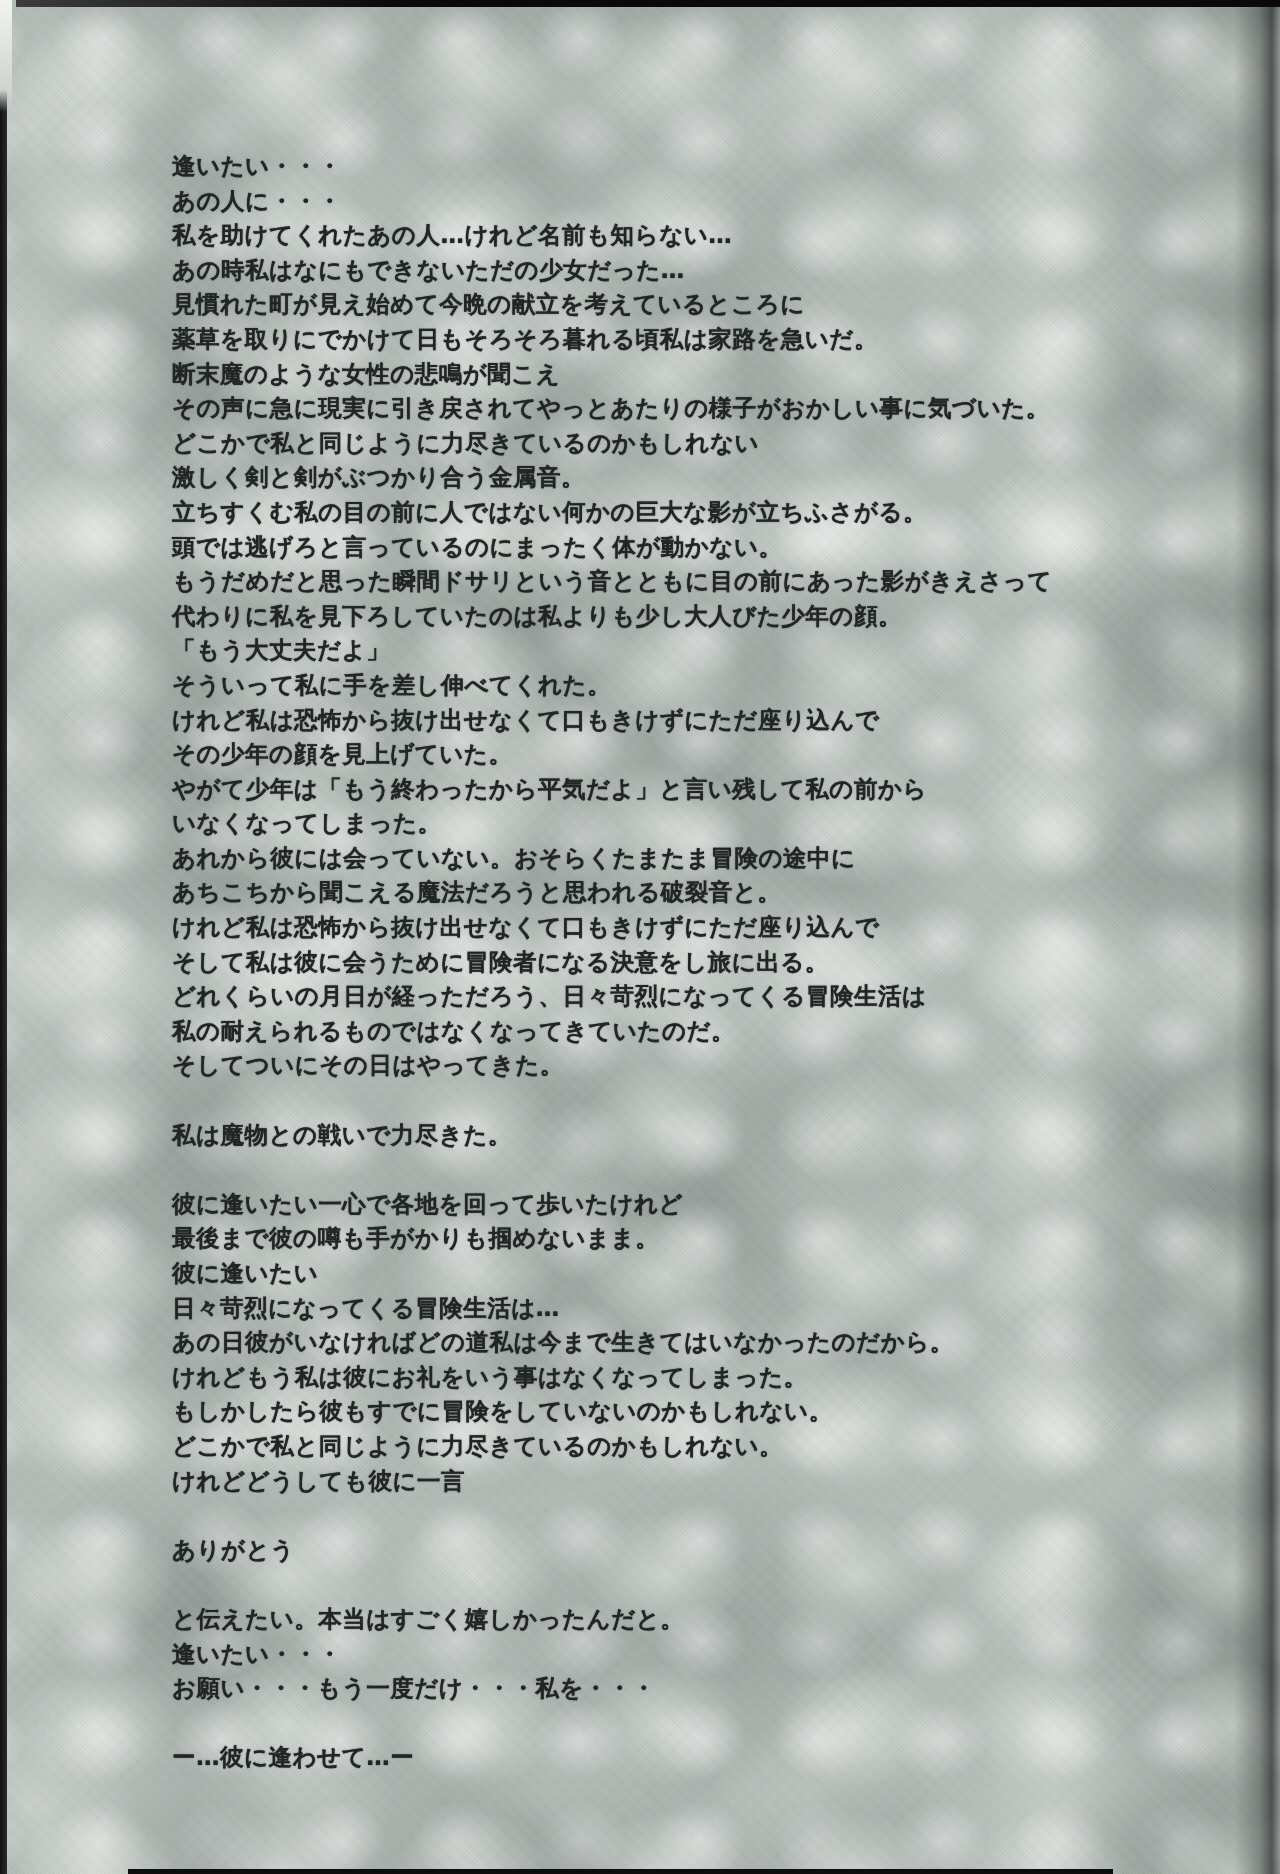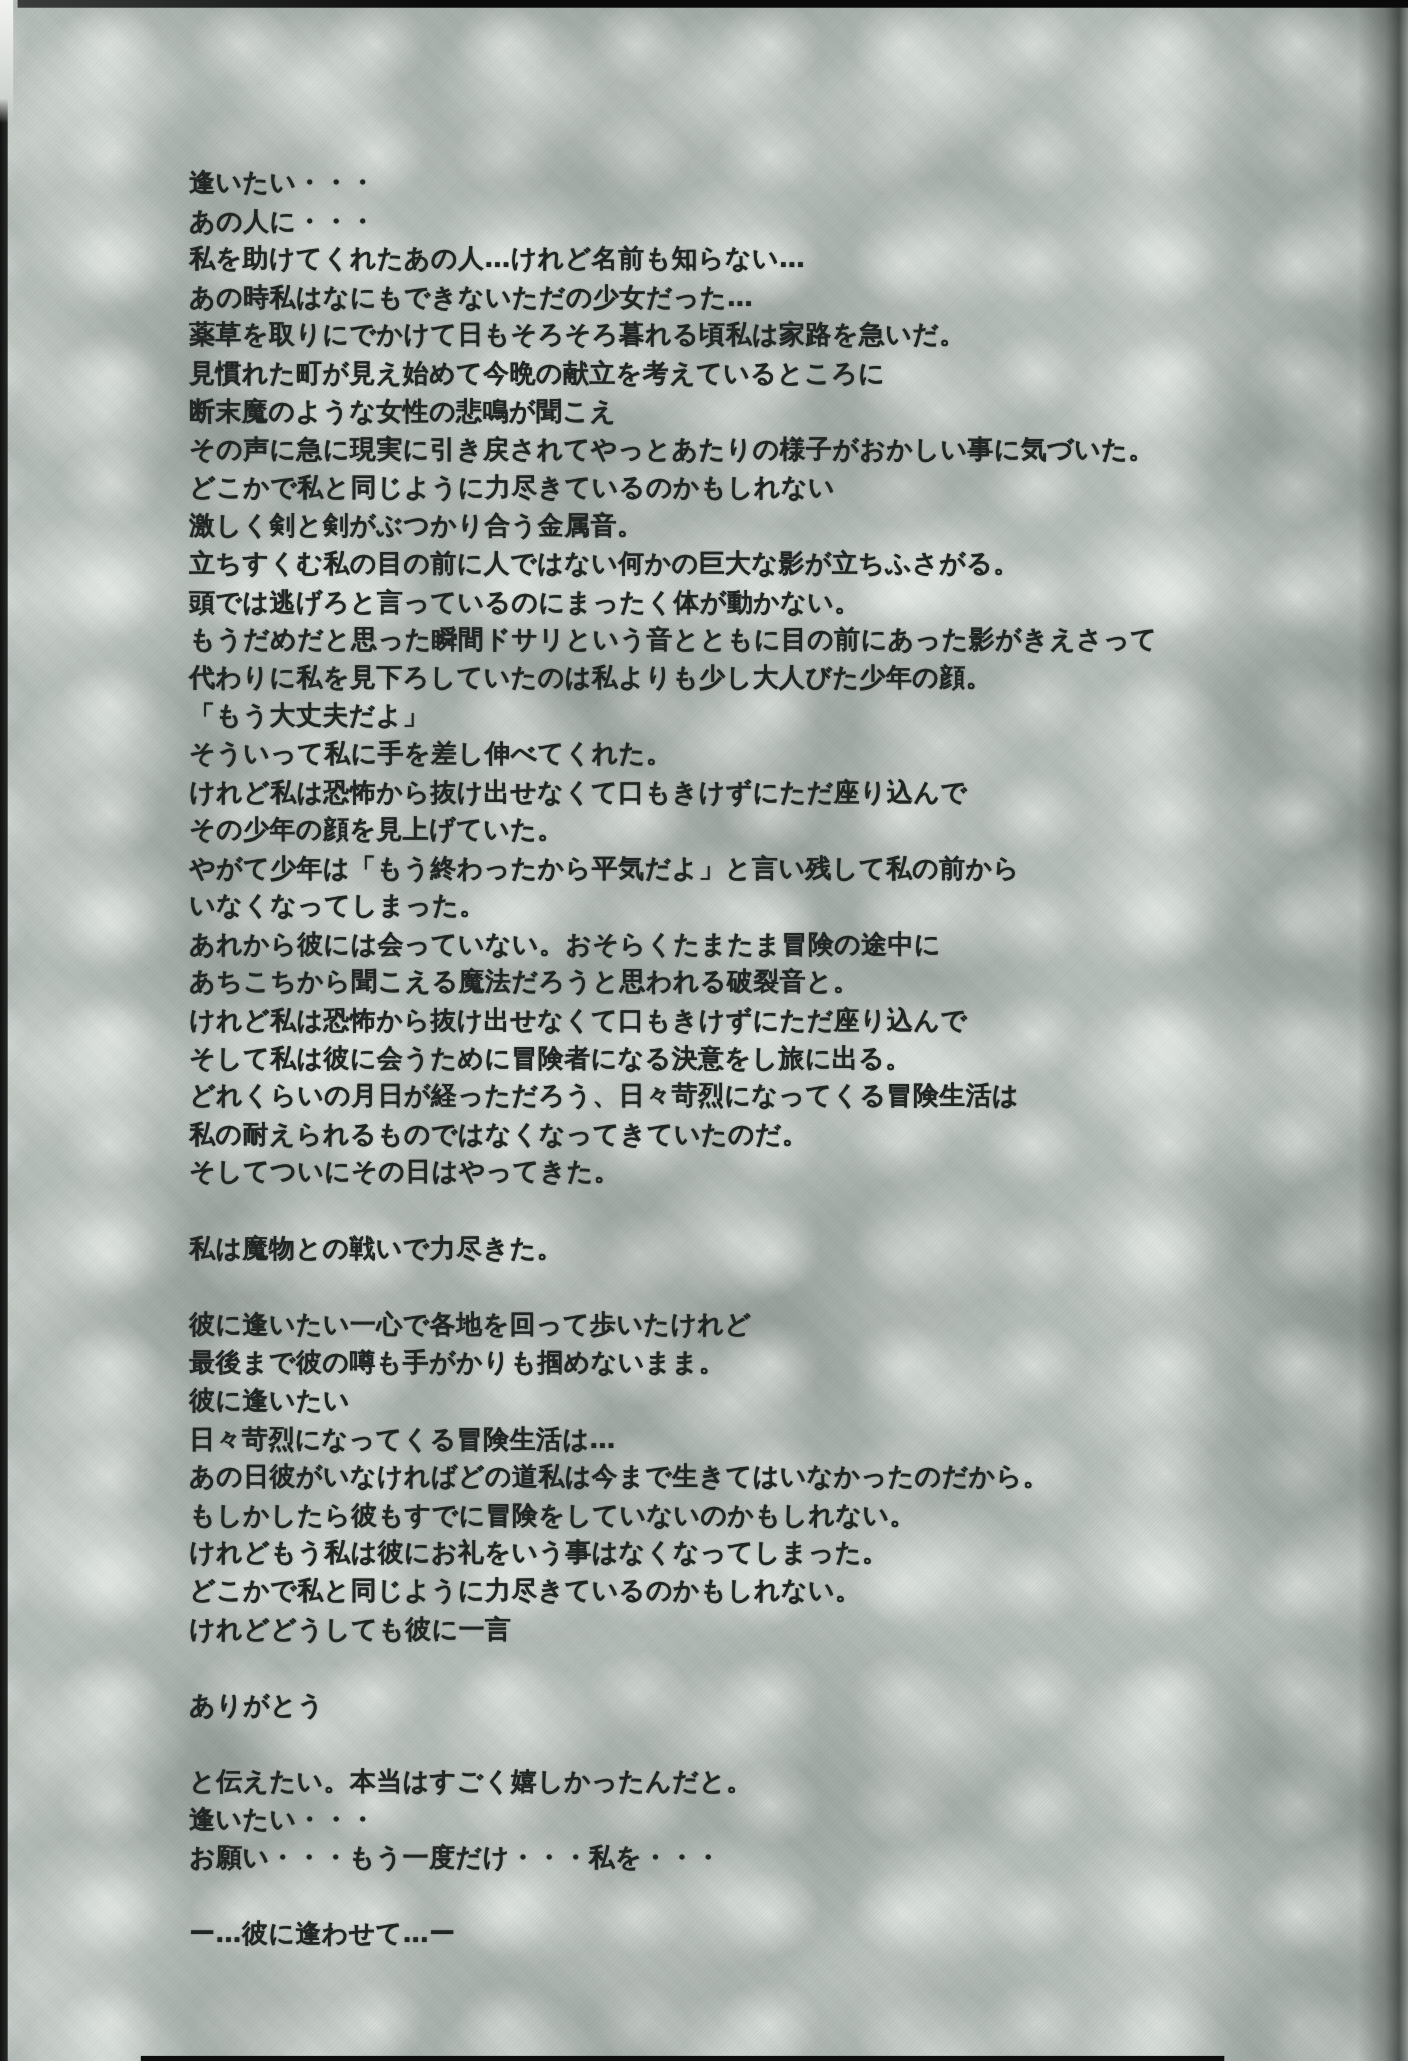--- a/index.html
+++ b/index.html
@@ -67,22 +67,22 @@
   <div class="edge-right"></div>
   <div class="edge-top"></div>
   <div class="edge-left"></div>
   <div class="corner-sliver"></div>
   <div class="edge-bottom"></div>
   <div class="page-text">
       <div class="line">逢いたい・・・</div>
       <div class="line">あの人に・・・</div>
       <div class="line">私を助けてくれたあの人…けれど名前も知らない…</div>
       <div class="line">あの時私はなにもできないただの少女だった…</div>
+      <div class="line">見慣れた町が見え始めて今晩の献立を考えているところに</div>
       <div class="line">薬草を取りにでかけて日もそろそろ暮れる頃私は家路を急いだ。</div>
-      <div class="line">見慣れた町が見え始めて今晩の献立を考えているところに</div>
       <div class="line">断末魔のような女性の悲鳴が聞こえ</div>
       <div class="line">その声に急に現実に引き戻されてやっとあたりの様子がおかしい事に気づいた。</div>
       <div class="line">どこかで私と同じように力尽きているのかもしれない</div>
       <div class="line">激しく剣と剣がぶつかり合う金属音。</div>
       <div class="line">立ちすくむ私の目の前に人ではない何かの巨大な影が立ちふさがる。</div>
       <div class="line">頭では逃げろと言っているのにまったく体が動かない。</div>
       <div class="line">もうだめだと思った瞬間ドサリという音とともに目の前にあった影がきえさって</div>
       <div class="line">代わりに私を見下ろしていたのは私よりも少し大人びた少年の顔。</div>
       <div class="line">「もう大丈夫だよ」</div>
       <div class="line">そういって私に手を差し伸べてくれた。</div>
@@ -98,22 +98,22 @@
       <div class="line">私の耐えられるものではなくなってきていたのだ。</div>
       <div class="line">そしてついにその日はやってきた。</div>
       <div class="line">&nbsp;</div>
       <div class="line">私は魔物との戦いで力尽きた。</div>
       <div class="line">&nbsp;</div>
       <div class="line">彼に逢いたい一心で各地を回って歩いたけれど</div>
       <div class="line">最後まで彼の噂も手がかりも掴めないまま。</div>
       <div class="line">彼に逢いたい</div>
       <div class="line">日々苛烈になってくる冒険生活は…</div>
       <div class="line">あの日彼がいなければどの道私は今まで生きてはいなかったのだから。</div>
+      <div class="line">けれどもう私は彼にお礼をいう事はなくなってしまった。</div>
       <div class="line">もしかしたら彼もすでに冒険をしていないのかもしれない。</div>
-      <div class="line">けれどもう私は彼にお礼をいう事はなくなってしまった。</div>
       <div class="line">どこかで私と同じように力尽きているのかもしれない。</div>
       <div class="line">けれどどうしても彼に一言</div>
       <div class="line">&nbsp;</div>
       <div class="line">ありがとう</div>
       <div class="line">&nbsp;</div>
       <div class="line">と伝えたい。本当はすごく嬉しかったんだと。</div>
       <div class="line">逢いたい・・・</div>
       <div class="line">お願い・・・もう一度だけ・・・私を・・・</div>
       <div class="line">&nbsp;</div>
       <div class="line">ー…彼に逢わせて…ー</div>

